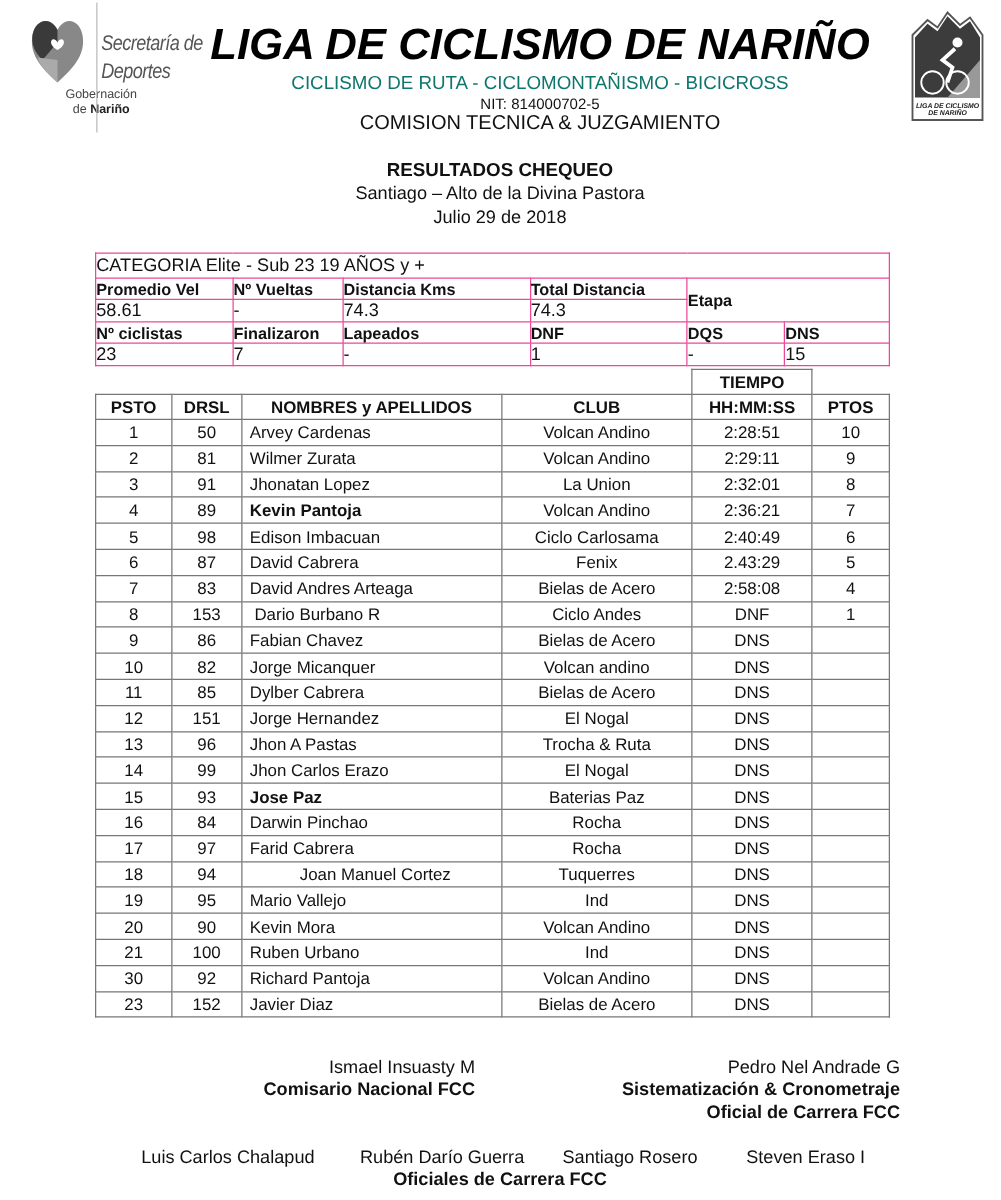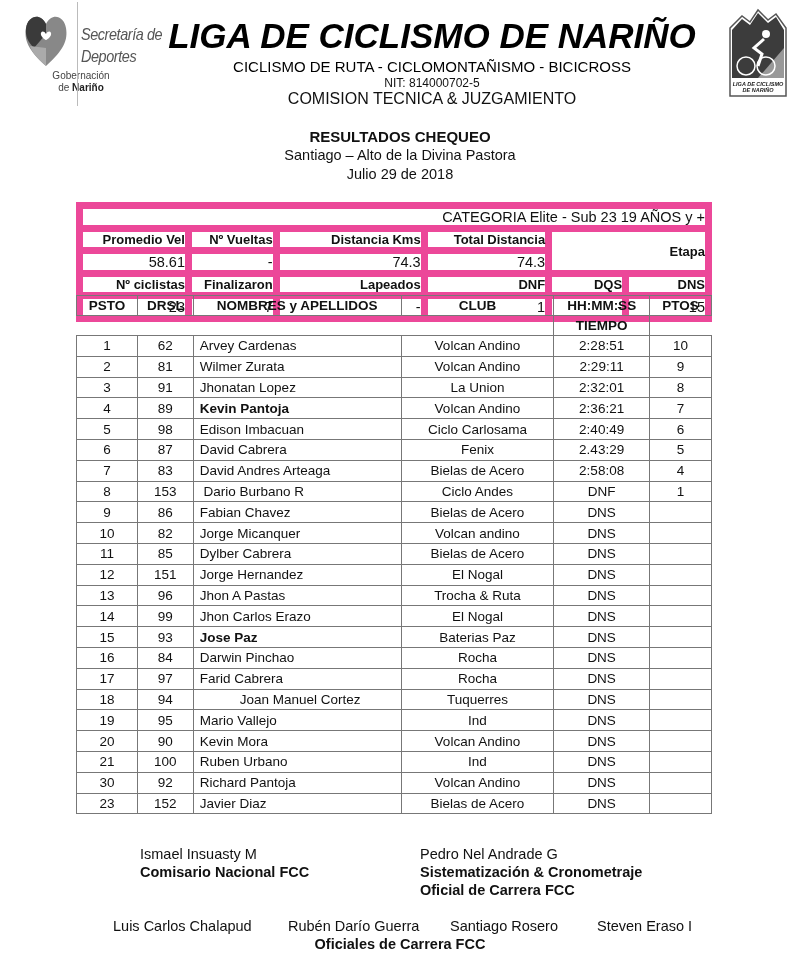--- a/index.html
+++ b/index.html
@@ -11,48 +11,48 @@
   
   .gob-logo { left: 18px; top: 4px; width: 56px; height: 100px; }
   .gob-text { left: 14px; top: 70px; width: 66px; text-align: center; font-size: 10px; line-height: 12px; color: #444; margin-left: 34px; }
   .gob-text b { font-weight: bold; color: #222; }
   .v-divider { left: 77px; top: 2px; width: 1px; height: 104px; background: #bbb; }
   .secretaria { left: 81px; top: 24px; font-size: 17px; font-style: italic; color: #555; line-height: 22px; letter-spacing: -0.5px; transform: scaleX(0.85); transform-origin: left top; }
 
   .liga-logo { left: 728px; top: 8px; width: 60px; height: 90px; }
 
   .title { left: 152px; top: 16px; width: 560px; text-align: center; font-size: 35px; font-weight: bold; font-style: italic; color: #000; letter-spacing: 0px; }
-  .subtitle1 { left: 152px; top: 58px; width: 560px; text-align: center; font-size: 15px; color: #000000; }
+  .subtitle1 { left: 152px; top: 58px; width: 560px; text-align: center; font-size: 15px; color: #0f766e; }
   .nit { left: 152px; top: 76px; width: 560px; text-align: center; font-size: 12px; color: #111; }
   .subtitle2 { left: 152px; top: 90px; width: 560px; text-align: center; font-size: 16px; color: #111; }
 
   .res-title { left: 200px; top: 128px; width: 400px; text-align: center; font-size: 15px; font-weight: bold; }
   .res-place { left: 200px; top: 147px; width: 400px; text-align: center; font-size: 14.5px; }
   .res-date { left: 200px; top: 166px; width: 400px; text-align: center; font-size: 14.5px; }
 
   
   .summary { left: 76px; top: 202px; width: 636px; border-collapse: collapse; font-size: 14px; }
-  .summary td { border: 7px solid #ec4899; text-align: right; padding: 0; }
+  .summary td { border: 1px solid #ec4899; text-align: left; padding: 0; }
   .summary .cat td { height: 20px; font-size: 14.5px; }
   .summary .lbl td { height: 17px; font-weight: bold; font-size: 13px; }
   .summary .val td { height: 18px; font-size: 14.5px; }
   .summary .etapa { font-weight: bold; font-size: 16px; }
 
   
   .results { left: 76px; top: 295px; width: 636px; border-collapse: collapse; font-size: 13.5px; }
   .results td, .results th { border: 1px solid #777; padding: 0; }
   .results th { font-weight: bold; font-size: 13.5px; height: 20px; text-align: center; }
   .results td { height: 20.8px; }
   .results .blank { border: none; }
   .results .c { text-align: center; }
   .results .l { text-align: left; padding-left: 6px; }
   .results tr.r td { border-top: 1px solid #777; border-bottom: 1px solid #777; }
 
   
-  .sig { text-align: left; font-size: 14.5px; line-height: 18px; }
+  .sig { text-align: right; font-size: 14.5px; line-height: 18px; }
   .sig b { font-weight: bold; }
   .sig1 { left: 140px; top: 845px; width: 240px; }
   .sig2 { left: 420px; top: 845px; width: 300px; }
   .sig-row { left: 90px; top: 918px; width: 630px; font-size: 14.5px; }
   .sig-row span { position: absolute; top: 0; white-space: nowrap; }
   .sig-foot { left: 200px; top: 936px; width: 400px; text-align: center; font-size: 14.5px; font-weight: bold; }
 </style>
 </head>
 <body>
 
@@ -142,37 +142,37 @@
   <colgroup>
     <col style="width:61px">
       <col style="width:56px">
       <col style="width:208px">
       <col style="width:153px">
       <col style="width:96px">
       <col style="width:62px">
   </colgroup>
   <thead>
     <tr>
+      <th class="blank" colspan="4"></th>
+      <th>TIEMPO</th>
+      <th class="blank" style="border-left:1px solid #777;"></th>
+    </tr>
+    <tr>
       <th>PSTO</th>
       <th>DRSL</th>
       <th>NOMBRES y APELLIDOS</th>
       <th>CLUB</th>
       <th>HH:MM:SS</th>
       <th>PTOS</th>
     </tr>
-    <tr>
-      <th class="blank" colspan="4"></th>
-      <th>TIEMPO</th>
-      <th class="blank" style="border-left:1px solid #777;"></th>
-    </tr>
   </thead>
   <tbody id="results-body">
       <tr class="r">
         <td class="c">1</td>
-        <td class="c">62</td>
+        <td class="c">50</td>
         <td class="l" style="white-space: pre; margin-left: 13px;">Arvey Cardenas</td>
         <td class="c">Volcan Andino</td>
         <td class="c">2:28:51</td>
         <td class="c">10</td>
       </tr>
       <tr class="r">
         <td class="c">2</td>
         <td class="c">81</td>
         <td class="l" style="white-space: pre;">Wilmer Zurata</td>
         <td class="c">Volcan Andino</td>

